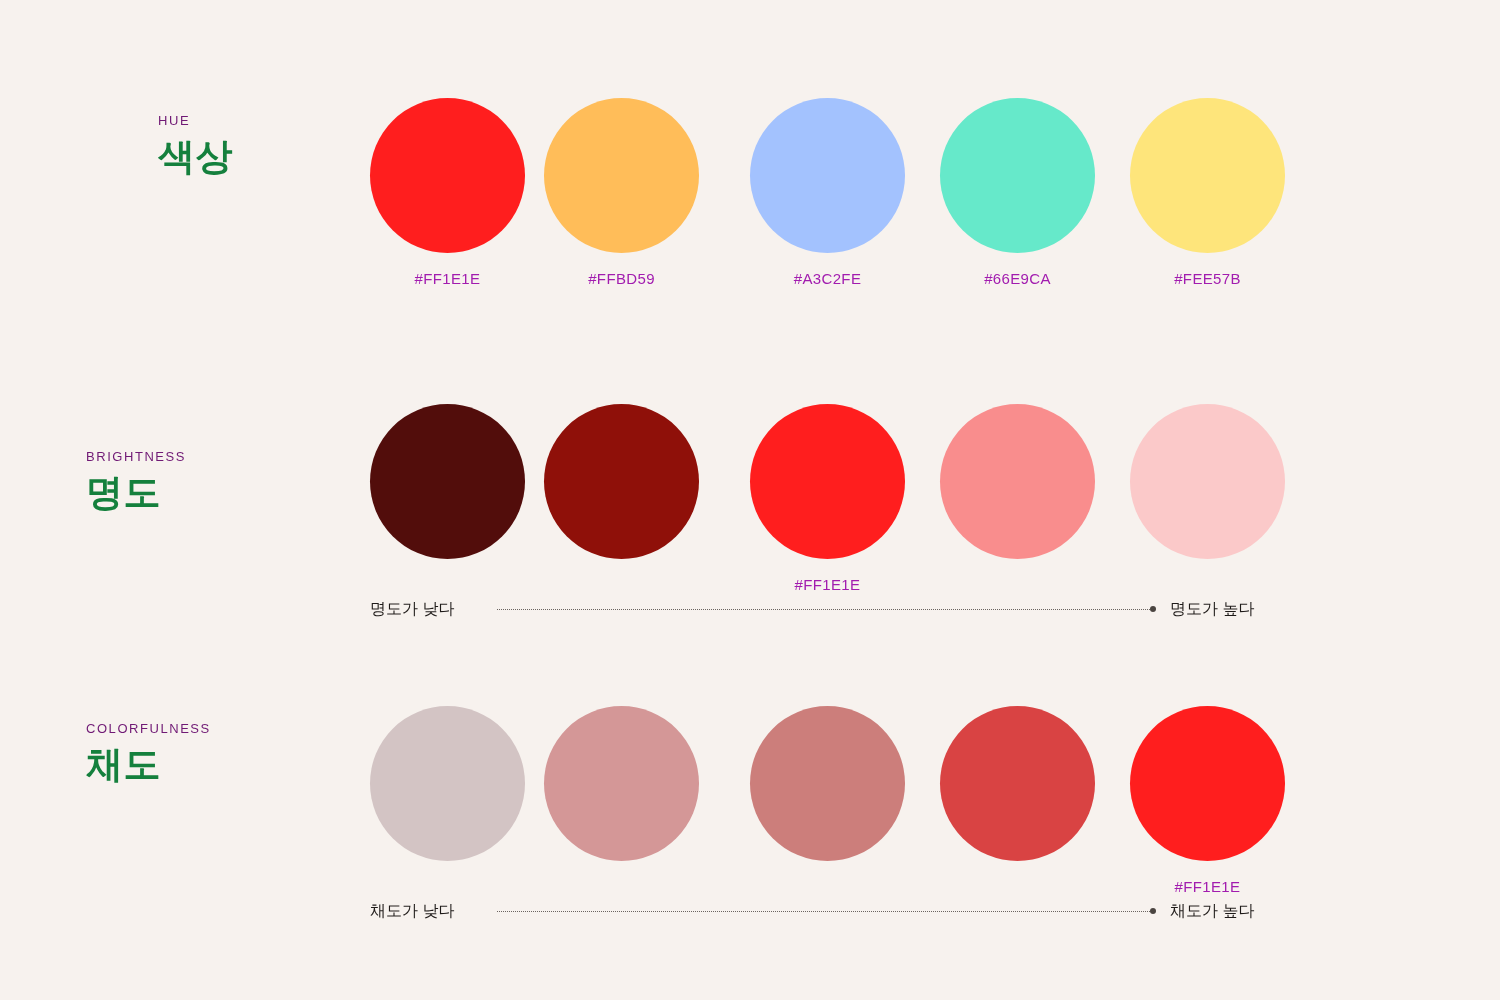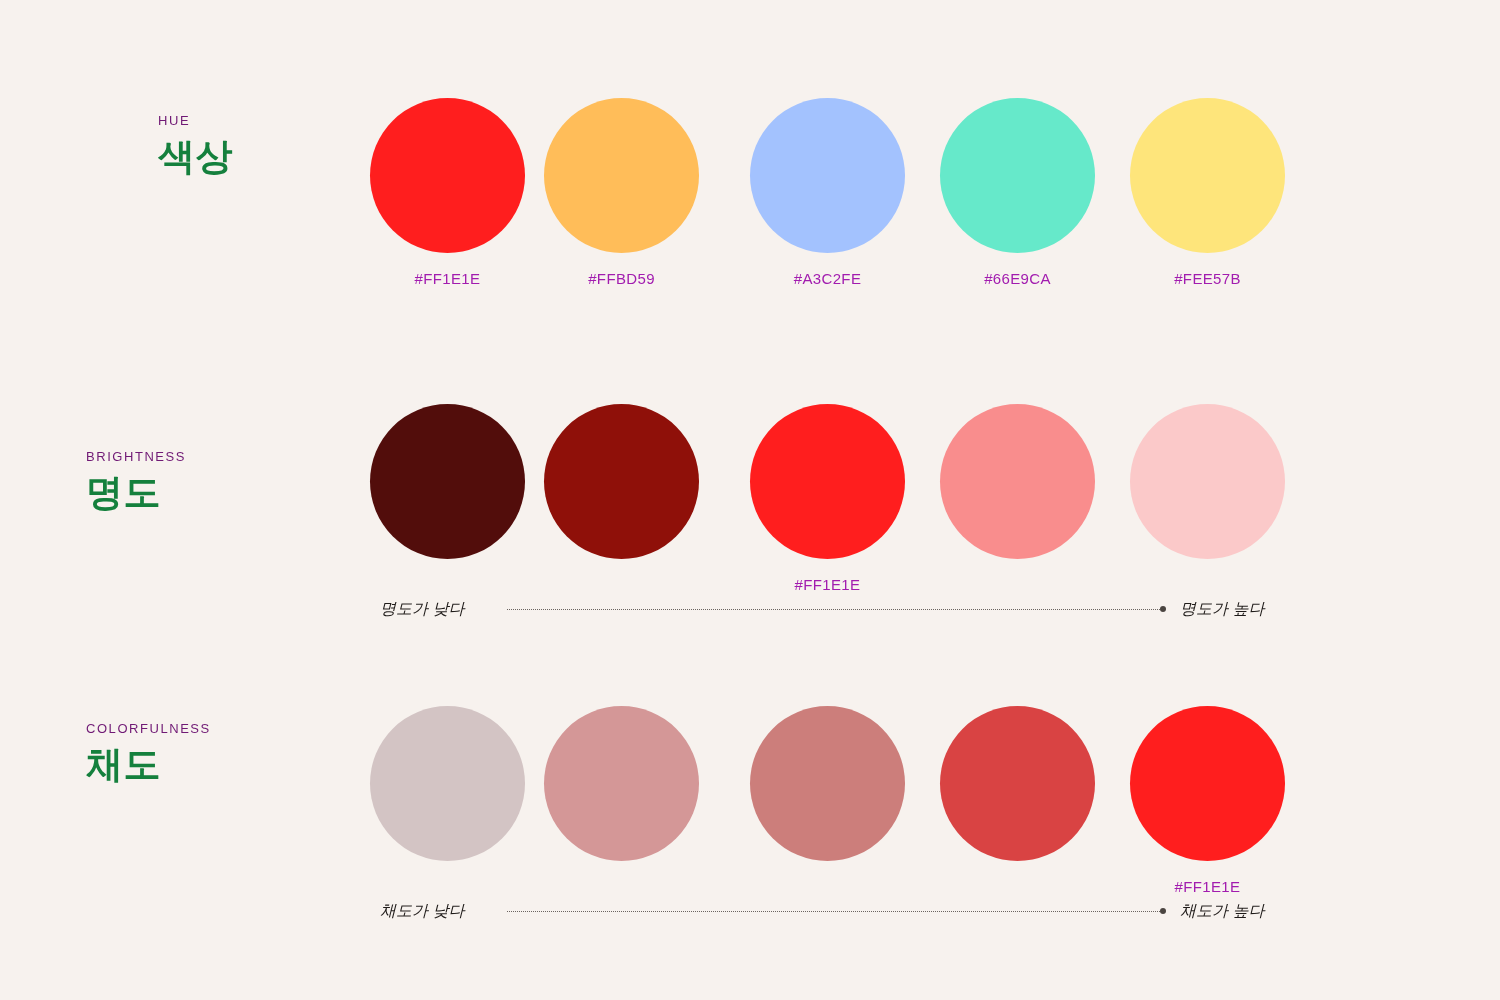--- a/index.html
+++ b/index.html
@@ -95,25 +95,24 @@
   }
   .s0 { left: 0px; }
   .s1 { left: 174px; }
   .s2 { left: 380px; text-decoration: underline; }
   .s3 { left: 570px; }
   .s4 { left: 760px; }
 
   
   .scale {
     position: absolute;
-    left: 380px;
+    left: 370px;
     width: 1080px;
     height: 30px;
     display: block;
-    font-style: italic;
   }
   .scale-label {
     position: absolute;
     top: 0;
     font-size: 16px;
     color: #1F1B19;
     line-height: 30px;
     white-space: nowrap;
   }
   .scale-label-low  { left: 0px; }

